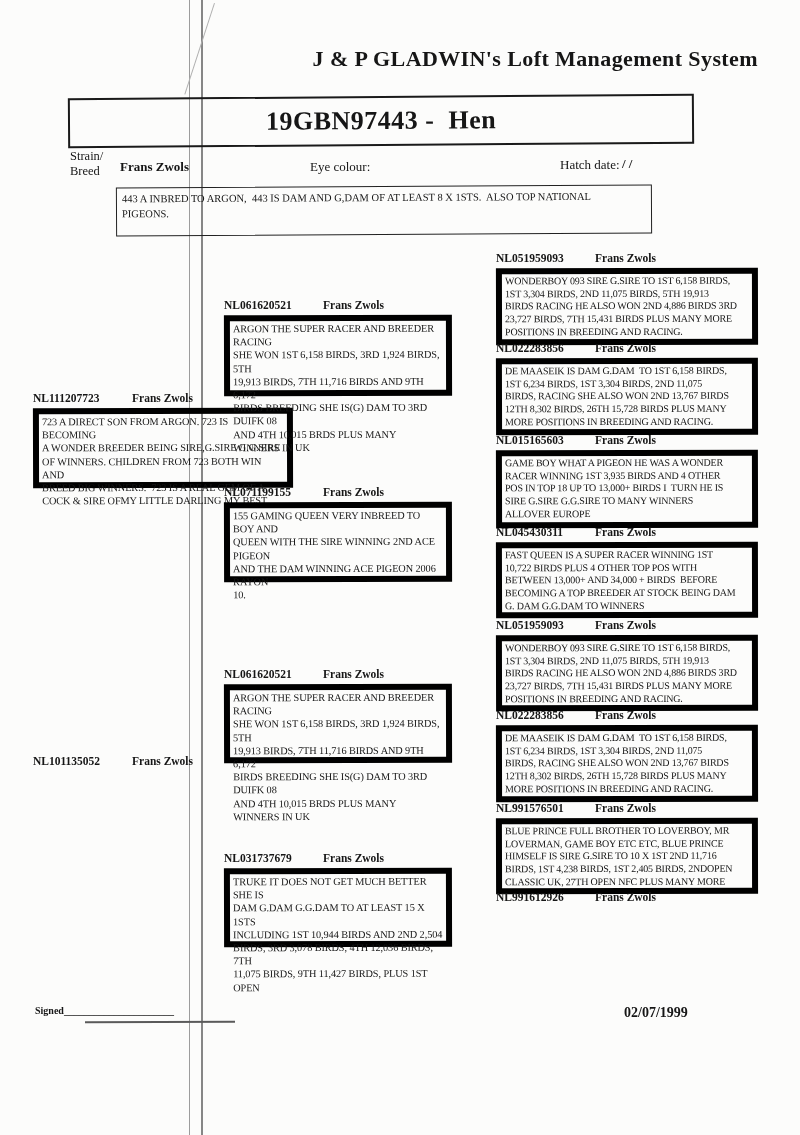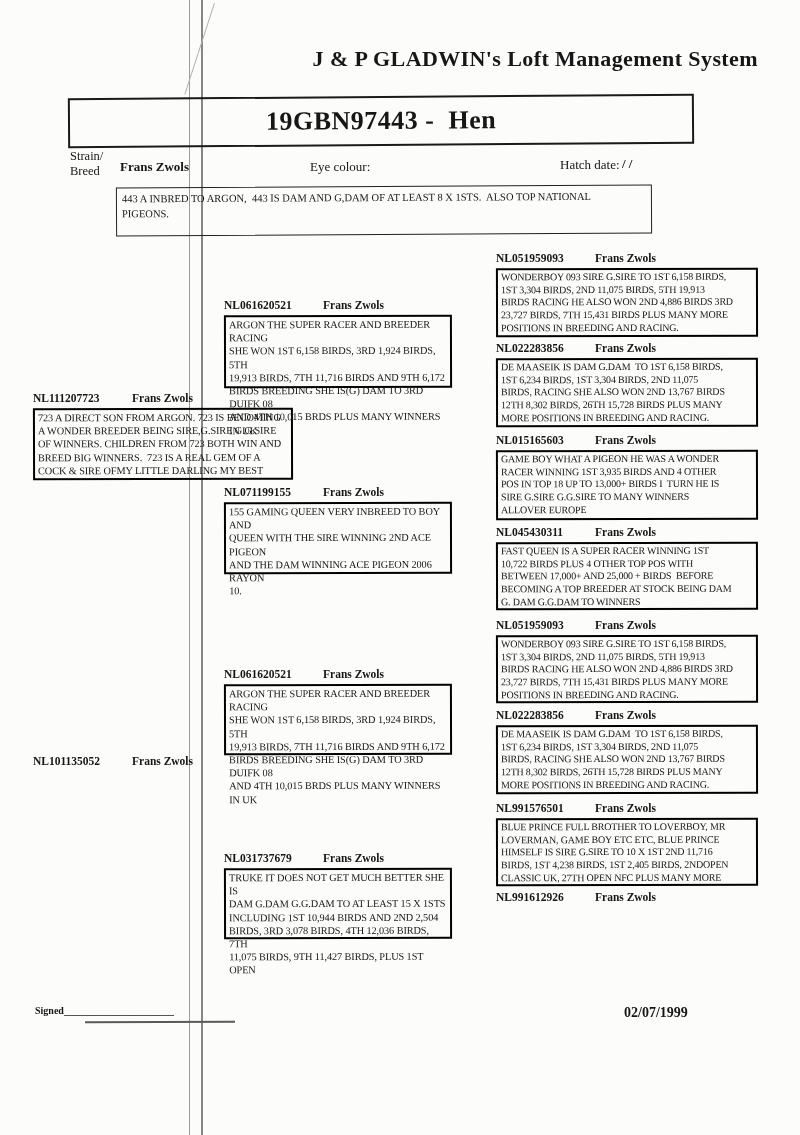--- a/index.html
+++ b/index.html
@@ -31,21 +31,21 @@
   .hatch-value  { position:absolute; left:622px; top:156px; font-size:13px; font-weight:bold; white-space:pre; }
 
   .comments-box { position:absolute; left:116px; top:186px; width:524px; height:41px;
     border:1px solid #222; transform:rotate(-.3deg); padding:3px 5px;
     font-size:10.5px; line-height:15px; white-space:pre-wrap; }
 
   .entry { position:absolute; }
   .ehead { position:relative; height:14px; margin-bottom:2px;
     font-size:11.5px; font-weight:bold; white-space:nowrap; }
   .eowner { position:absolute; left:99px; top:0; }
-  .ebox { border:2px solid #000000; padding:1px 3px; white-space:pre-wrap;
+  .ebox { border:6px solid #000000; padding:1px 3px; white-space:pre-wrap;
     transform:rotate(-.15deg); overflow:visible; }
   .col-p .ebox, .col-g .ebox { font-size:10.3px; line-height:13.2px; letter-spacing:-.1px; }
   .col-gg .ebox { font-size:10px; line-height:12.7px; letter-spacing:-.2px; }
   .col-p { width:260px; } .col-g { width:228px; } .col-gg { width:262px; }
 
   .signed { position:absolute; left:35px; top:1005px; font-size:10px; font-weight:bold; white-space:pre; }
   .sig-line { position:absolute; left:85px; top:1021px; width:150px; height:2px;
     background:#5a5a5a; transform:rotate(-.2deg); }
   .doc-date { position:absolute; left:624px; top:1005px; font-size:14px; font-weight:bold; }
 </style>
@@ -169,21 +169,21 @@
 SIRE G.SIRE G.G.SIRE TO MANY WINNERS
 ALLOVER EUROPE</div>
   </div>
   <div class="entry col-gg" style="left:496px;top:526px">
     <div class="ehead">
       <span class="eid">NL045430311</span>
       <span class="eowner">Frans Zwols</span>
     </div>
     <div class="ebox" style="height:62px">FAST QUEEN IS A SUPER RACER WINNING 1ST
 10,722 BIRDS PLUS 4 OTHER TOP POS WITH
-BETWEEN 17,000+ AND 25,000 + BIRDS  BEFORE
+BETWEEN 13,000+ AND 34,000 + BIRDS  BEFORE
 BECOMING A TOP BREEDER AT STOCK BEING DAM
 G. DAM G.G.DAM TO WINNERS</div>
   </div>
   <div class="entry col-gg" style="left:496px;top:619px">
     <div class="ehead">
       <span class="eid">NL051959093</span>
       <span class="eowner">Frans Zwols</span>
     </div>
     <div class="ebox" style="height:62px">WONDERBOY 093 SIRE G.SIRE TO 1ST 6,158 BIRDS,
 1ST 3,304 BIRDS, 2ND 11,075 BIRDS, 5TH 19,913

